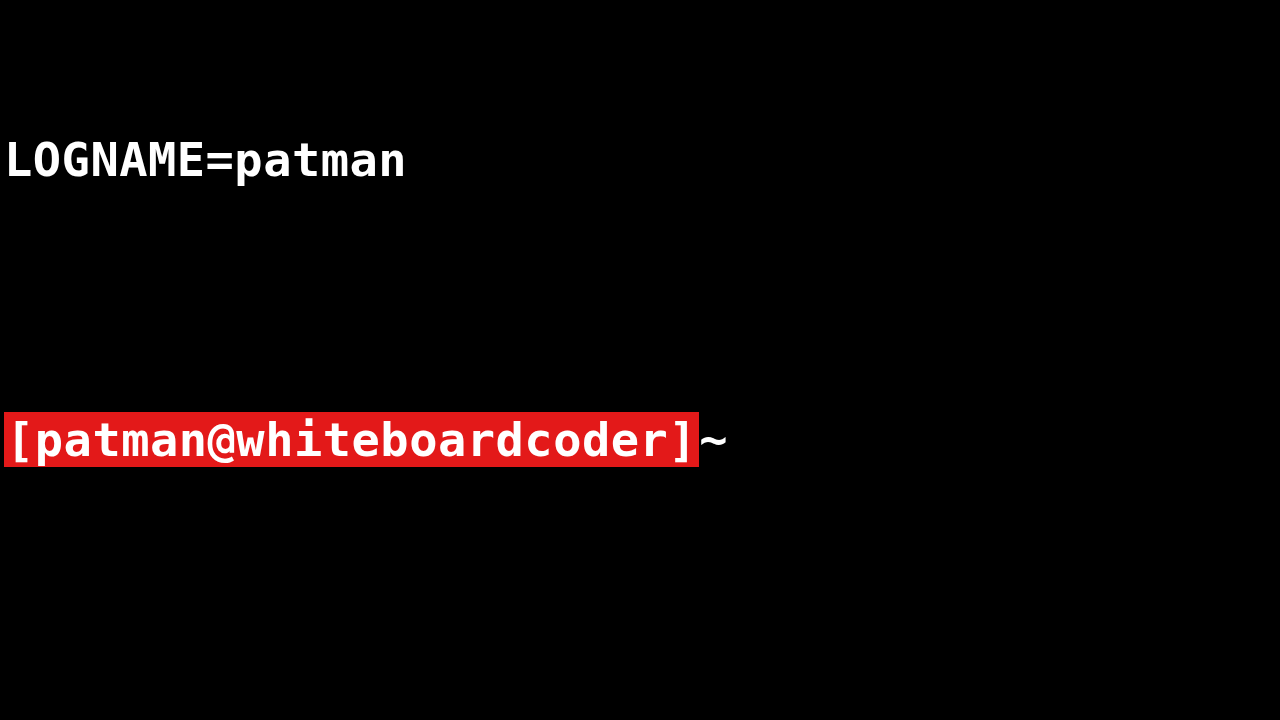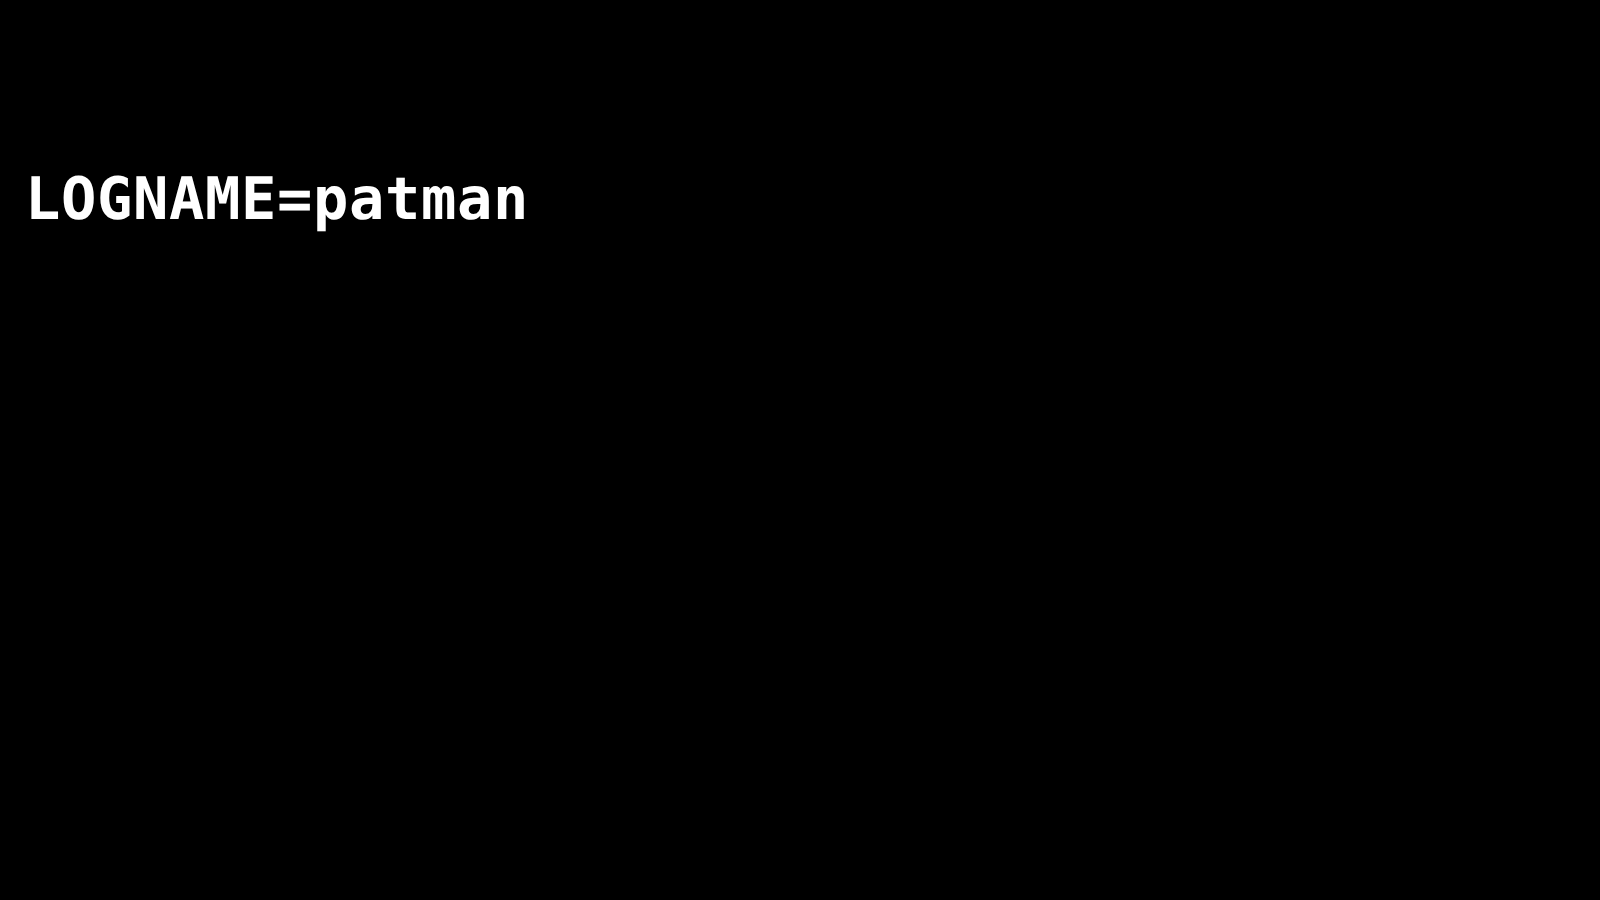--- a/index.html
+++ b/index.html
@@ -18,37 +18,38 @@
     color: #fff;
     letter-spacing: 0.5px;
   }
   .terminal {
     padding: 0 4px;
     white-space: pre-wrap;
     word-wrap: break-word;
   }
   .line { display: block; }
   .out { color: #fff; }
-  .cut { margin-top: -36px; margin-left: 16px; }
+  .cut { margin-top: -36px; }
   .userhost {
     background: #e31919;
     color: #fff;
     padding: 0 2px 0 2px;
     display: inline;
   }
   .tilde { color: #fff; }
 </style>
 </head>
 <body>
 
 <div class="terminal">
 
   <span class="line out cut">LOGNAME=patman</span>
 
   
+  <span class="line"><span class="userhost">[patman@whiteboardcoder]</span><span class="tilde">~</span></span>
   
   
 
   
   
   
   
 
   
   

